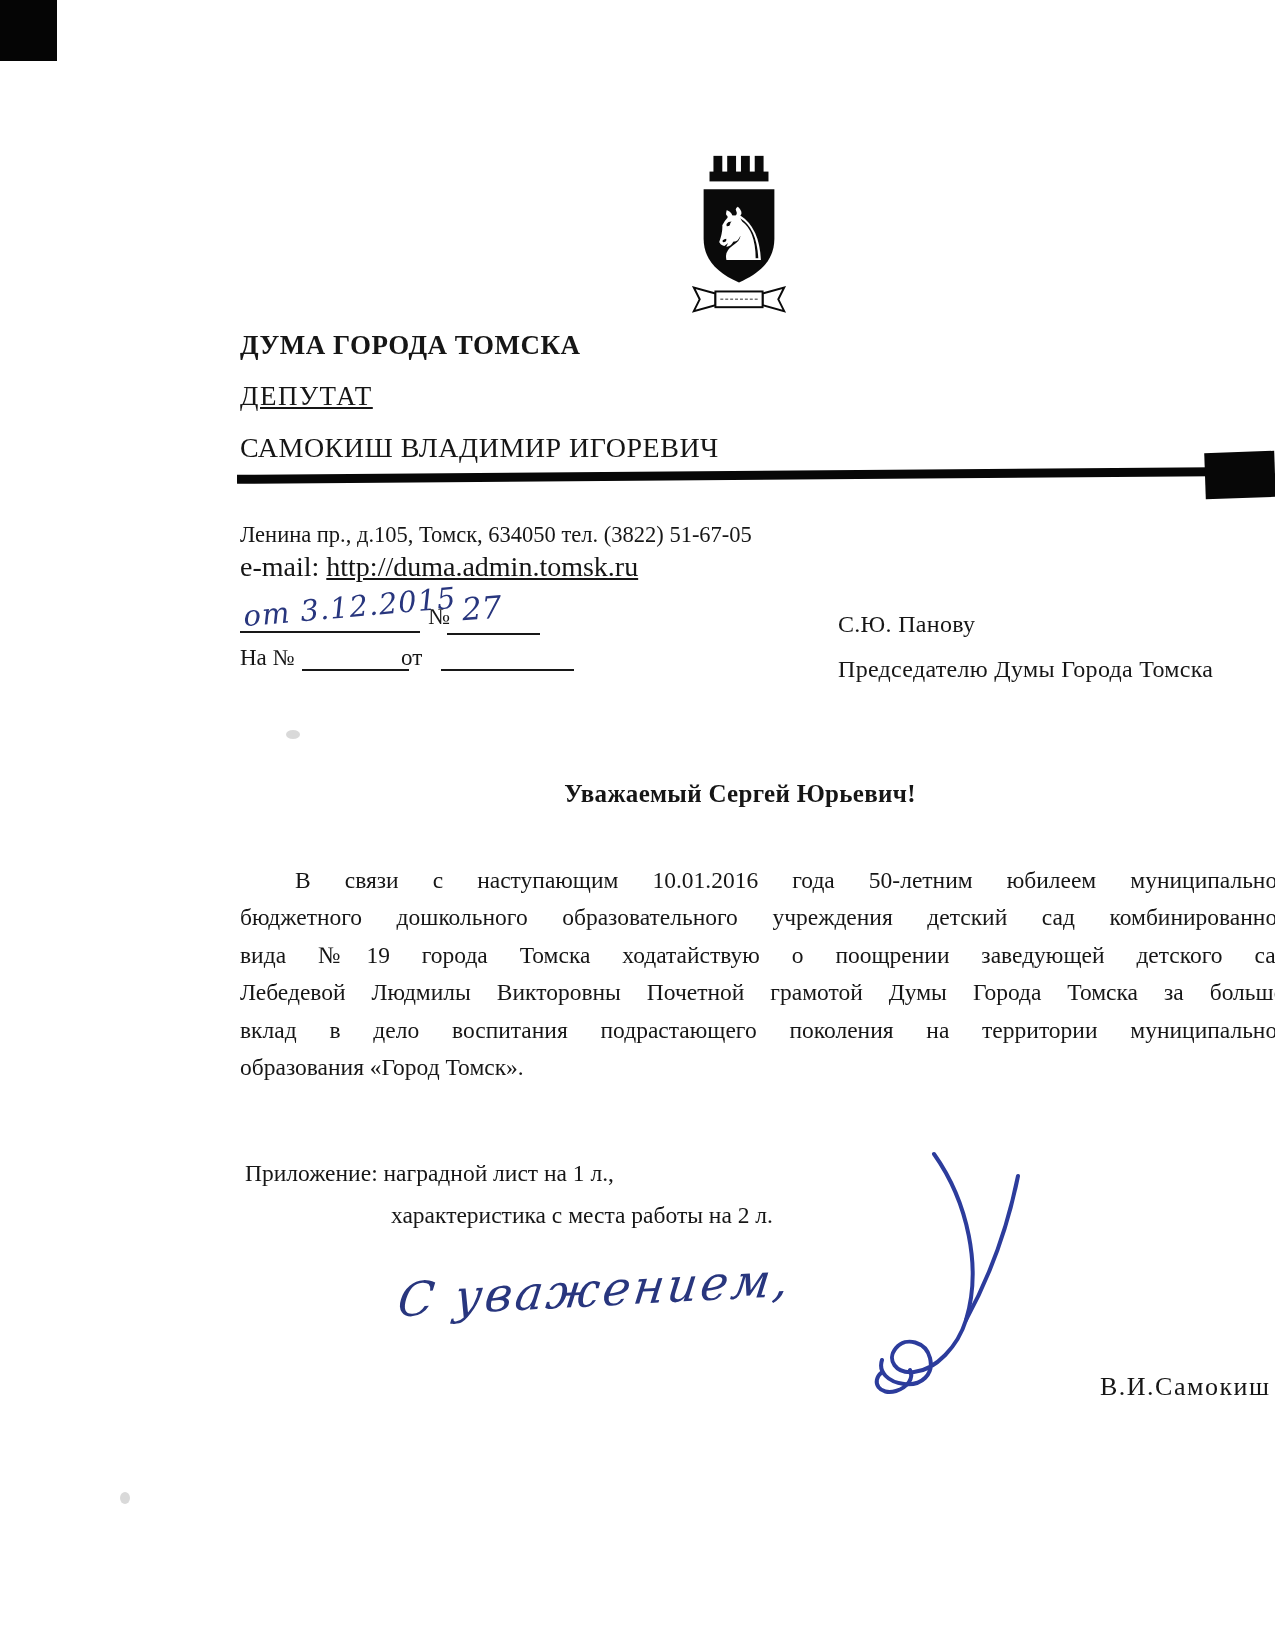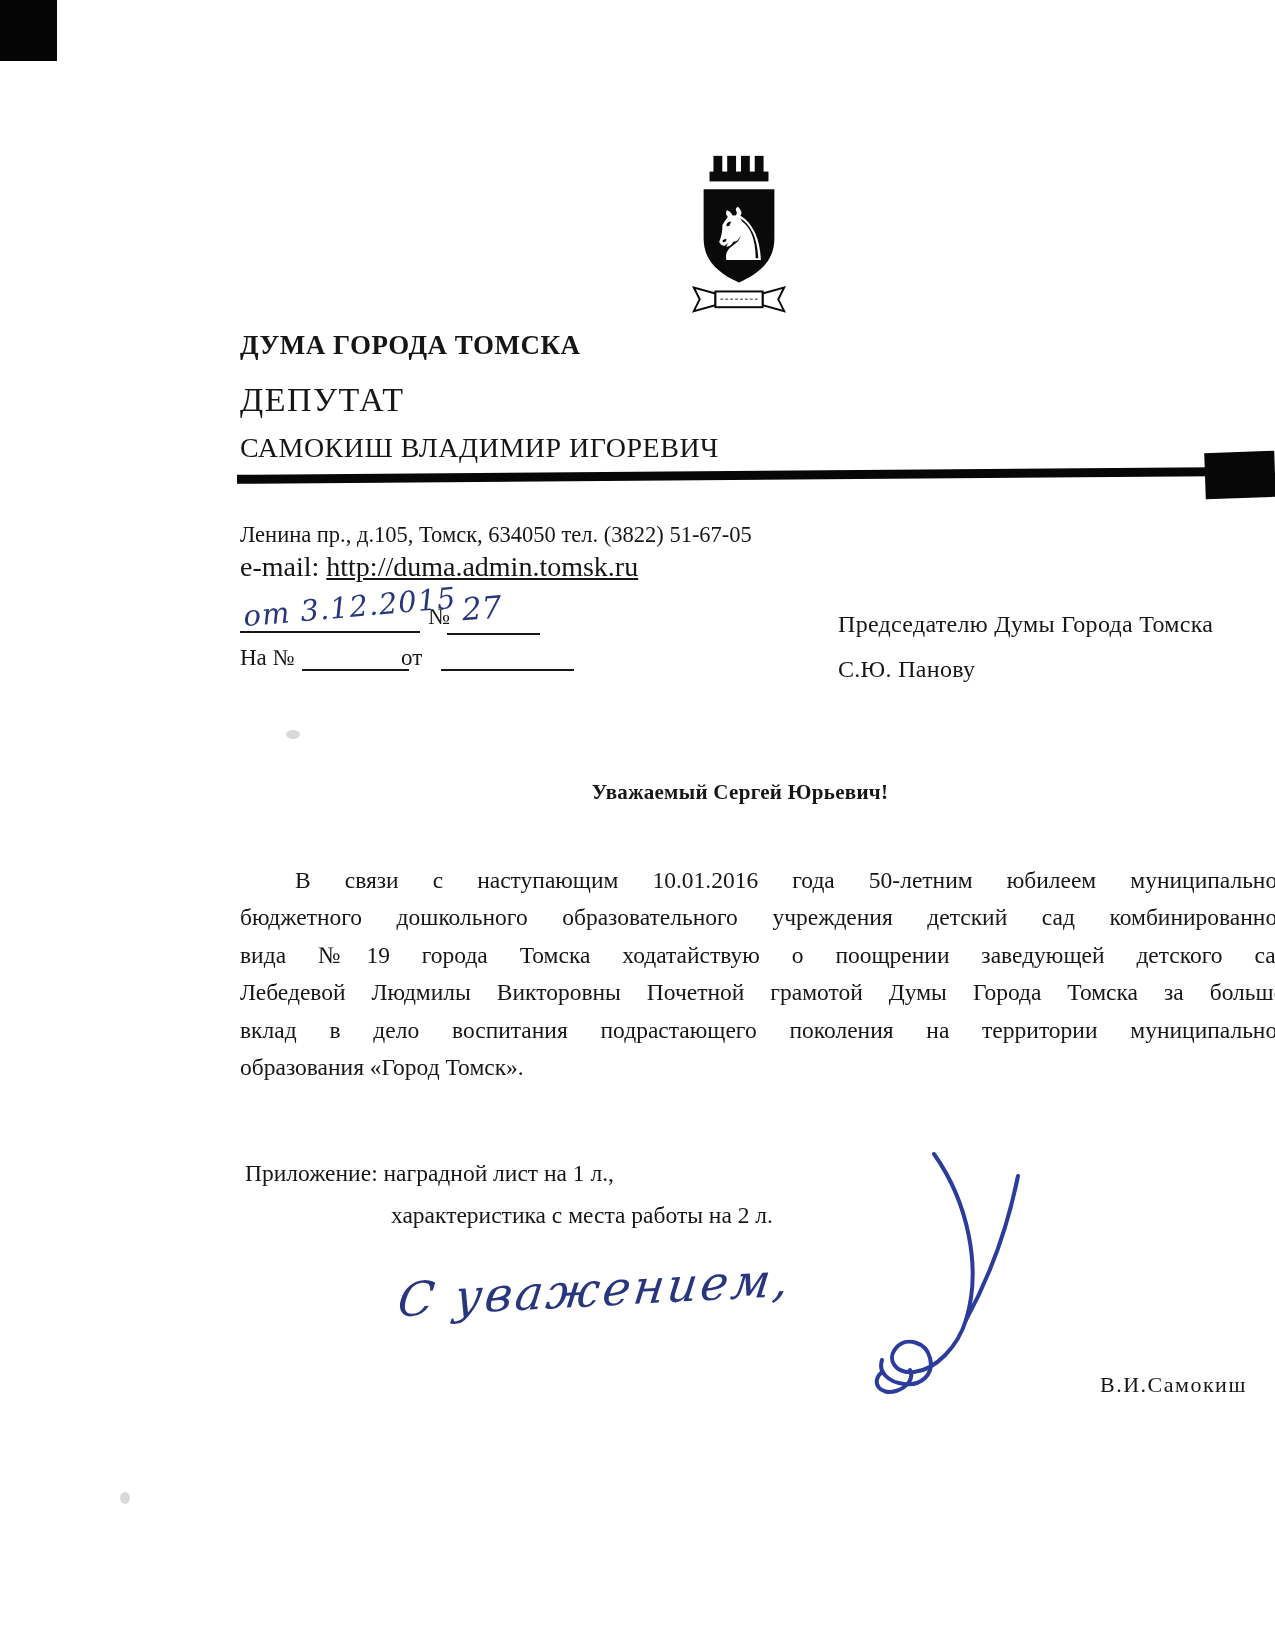--- a/index.html
+++ b/index.html
@@ -18,21 +18,21 @@
   .rule{left:237px;top:471px;width:976px;height:9px;background:#070707;transform:rotate(-0.45deg);}
   .rule-blob{left:1205px;top:452px;width:70px;height:46px;background:#070707;transform:rotate(-2deg);}
   .speck{background:#b9b9b9;border-radius:50%;opacity:.55;}
 
   
   .crest{left:680px;top:148px;width:118px;height:170px;}
 
   
   .hdr{left:240px;width:1000px;white-space:nowrap;}
   .org{top:330px;font-size:27px;font-weight:bold;letter-spacing:.5px;}
-  .role{top:381px;font-size:34px;letter-spacing:1.5px;}
+  .role{top:381px;font-size:27px;letter-spacing:1.5px;text-decoration:underline;}
   .pname{top:432px;font-size:28px;letter-spacing:.5px;}
   .addr{top:522px;font-size:22.5px;}
   .email{top:551px;font-size:28px;}
   .email .url{text-decoration:underline;}
 
   
   .ref{font-size:23px;}
   .hw{
     font-family:"DejaVu Serif", serif;
     font-style:italic;
@@ -46,41 +46,41 @@
   .u2{left:447px;top:633px;width:93px;}
   .u3{left:302px;top:669px;width:107px;}
   .u4{left:441px;top:669px;width:133px;}
   .reply-no{left:240px;top:645px;}
   .reply-from{left:401px;top:645px;}
 
   
   .recipient{left:838px;top:602px;font-size:24px;letter-spacing:.3px;line-height:45px;white-space:nowrap;}
 
   
-  .salutation{left:240px;top:780px;width:1000px;text-align:center;font-weight:bold;font-size:21px;letter-spacing:.3px;}
+  .salutation{left:240px;top:780px;width:1000px;text-align:center;font-weight:bold;font-size:25px;letter-spacing:.3px;}
 
   
   .body-block{left:240px;top:862px;width:1058px;font-size:23.5px;line-height:37.4px;}
   .bline{text-align:justify;text-align-last:justify;white-space:normal;}
   .bline.first{text-indent:55px;}
   .bline.last{text-align-last:left;}
 
   
   .att1{left:222px;top:1160px;font-size:23.5px;white-space:nowrap;margin-left:23px;}
   .att2{left:375px;top:1202px;font-size:23.5px;white-space:nowrap;margin-left:16px;}
 
   
   .closing-hw{
     left:398px;top:1262px;
     font-size:47px;letter-spacing:3px;
     transform:rotate(-3deg) skewX(-10deg);
     white-space:nowrap;
   }
   .sig-svg{left:838px;top:1148px;width:200px;height:255px;}
-  .signer{left:1100px;top:1372px;font-size:22px;letter-spacing:1.5px;white-space:nowrap;}
+  .signer{left:1100px;top:1372px;font-size:26px;letter-spacing:1.5px;white-space:nowrap;}
 </style>
 </head>
 <body>
 
 <div class="page">
 
   <div class="abs corner-tl"></div>
   <div class="abs rule"></div>
   <div class="abs rule-blob"></div>
   <div class="abs speck" style="left:286px;top:730px;width:14px;height:9px;"></div>
@@ -120,22 +120,22 @@
   <div class="abs ref no-label">№</div>
   <div class="abs hw hw-num">27</div>
   <div class="abs uline u1"></div>
   <div class="abs uline u2"></div>
   <div class="abs ref reply-no">На №</div>
   <div class="abs uline u3"></div>
   <div class="abs ref reply-from">от</div>
   <div class="abs uline u4"></div>
 
   <div class="abs recipient">
+    <div>С.Ю. Панову</div>
     <div>Председателю Думы Города Томска</div>
-    <div>С.Ю. Панову</div>
   </div>
 
   <div class="abs salutation">Уважаемый Сергей Юрьевич!</div>
 
   <div class="abs body-block">
     <div class="bline first">В связи с наступающим 10.01.2016 года 50-летним юбилеем муниципального</div>
     <div class="bline">бюджетного дошкольного образовательного учреждения детский сад комбинированного</div>
     <div class="bline">вида №19 города Томска ходатайствую о  поощрении заведующей детского сада</div>
     <div class="bline">Лебедевой Людмилы Викторовны Почетной грамотой Думы Города Томска за большой</div>
     <div class="bline">вклад в дело воспитания подрастающего поколения на территории муниципального</div>

